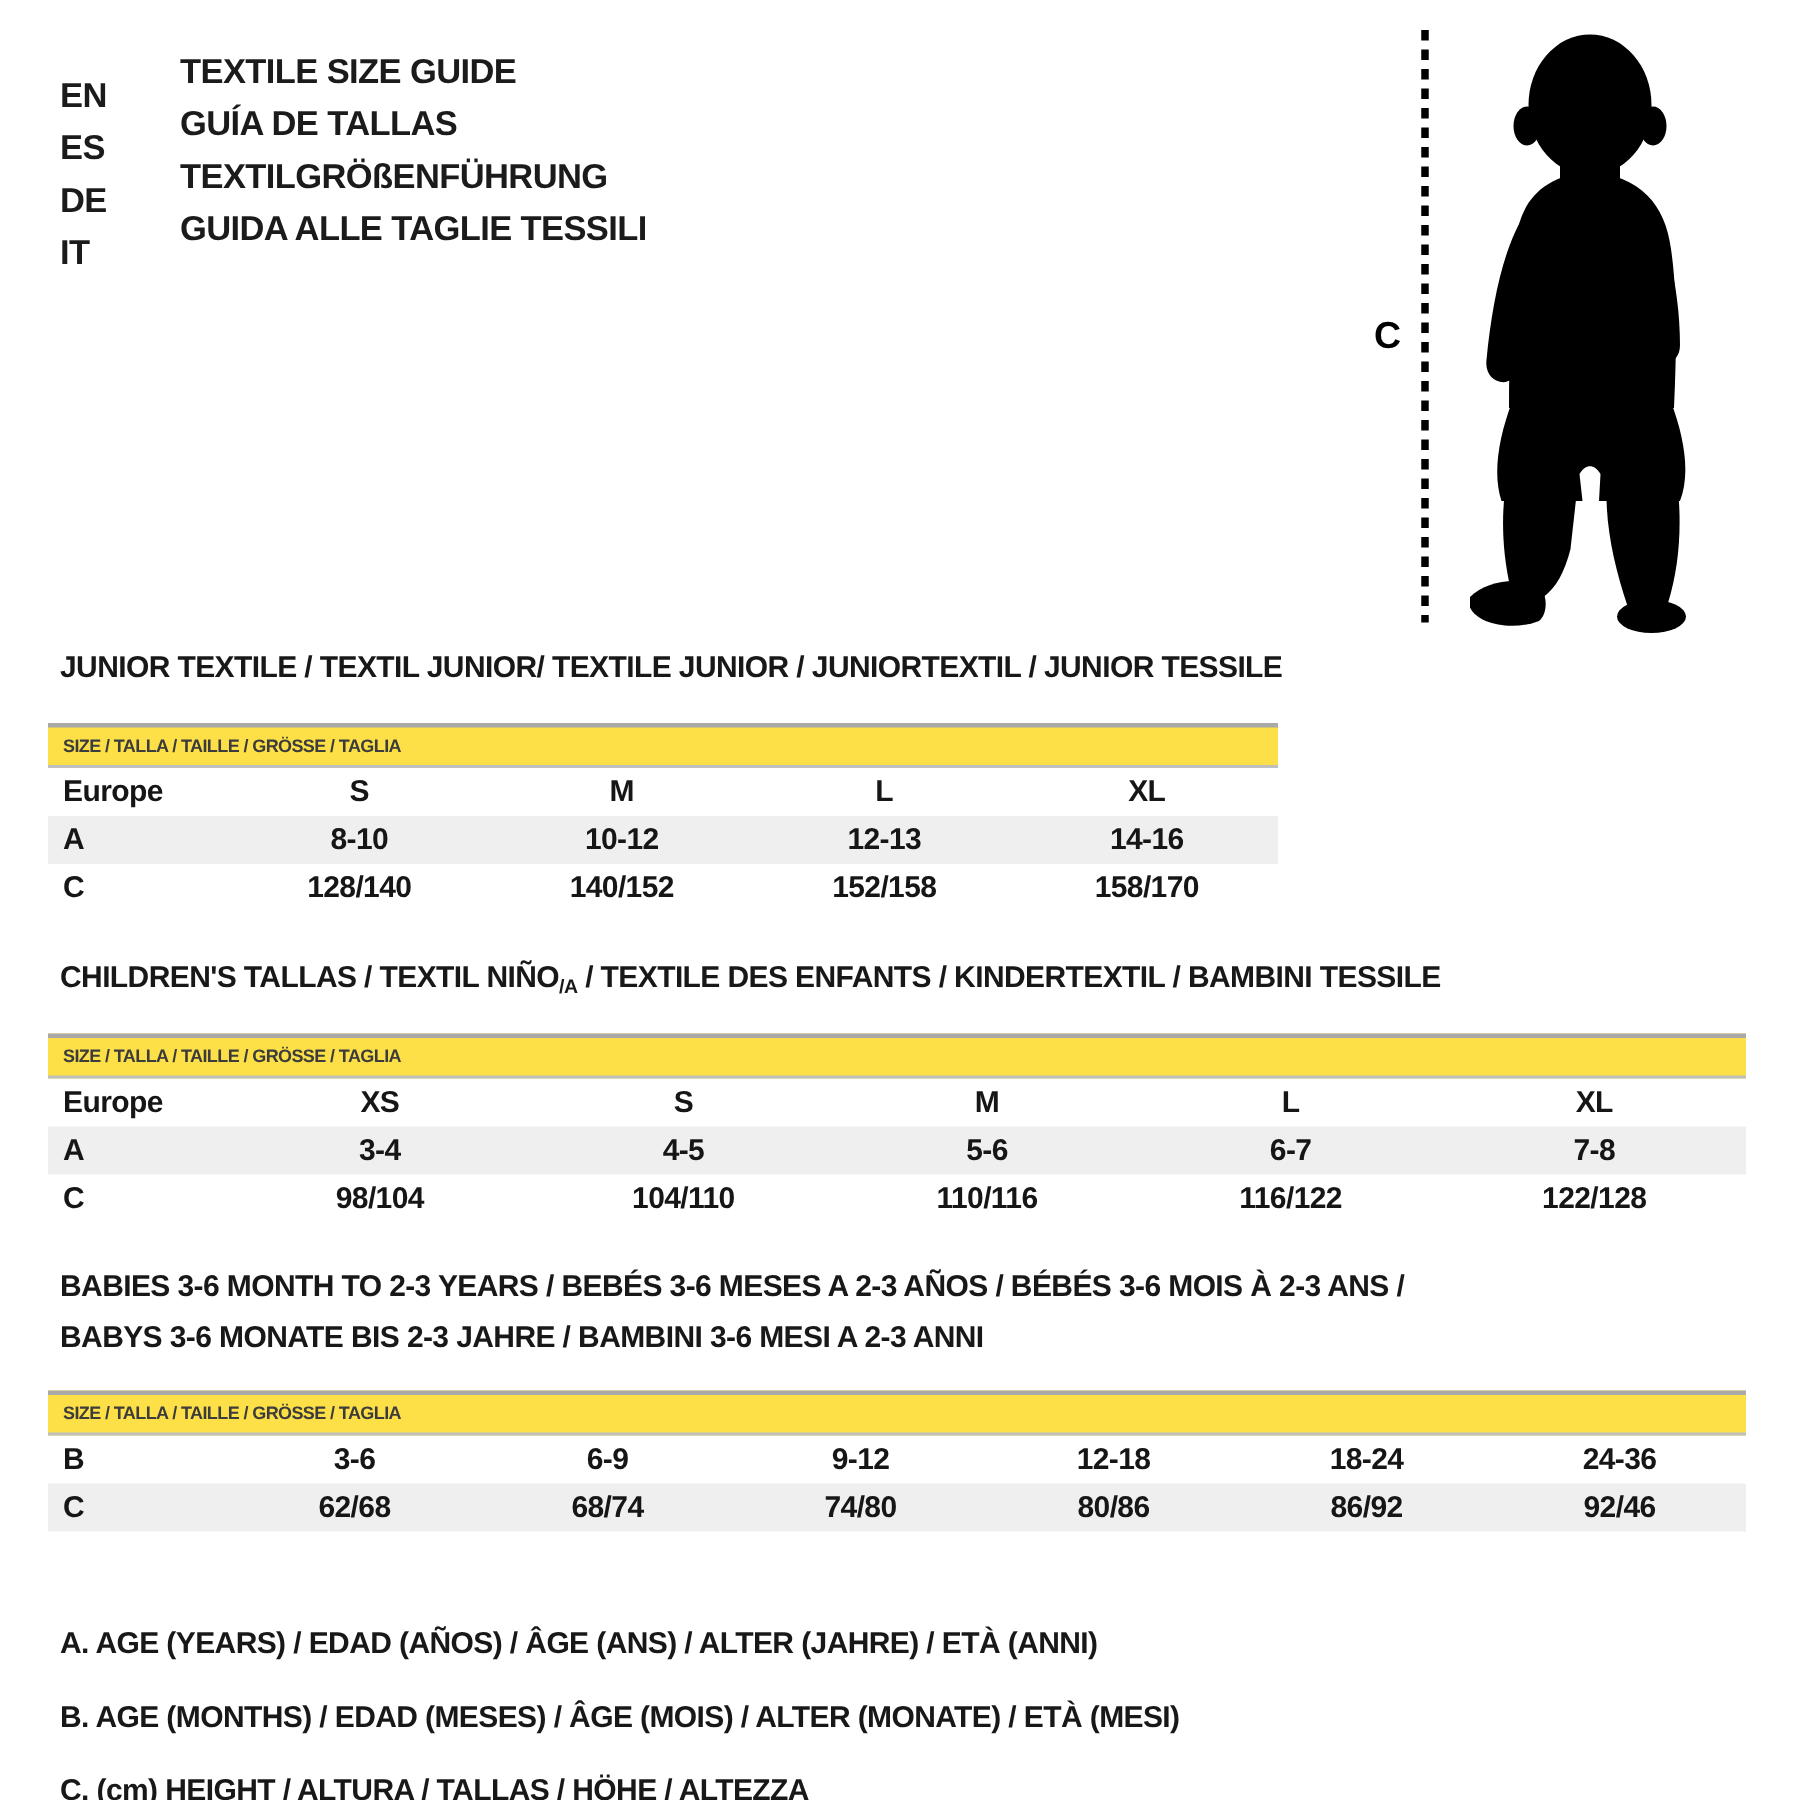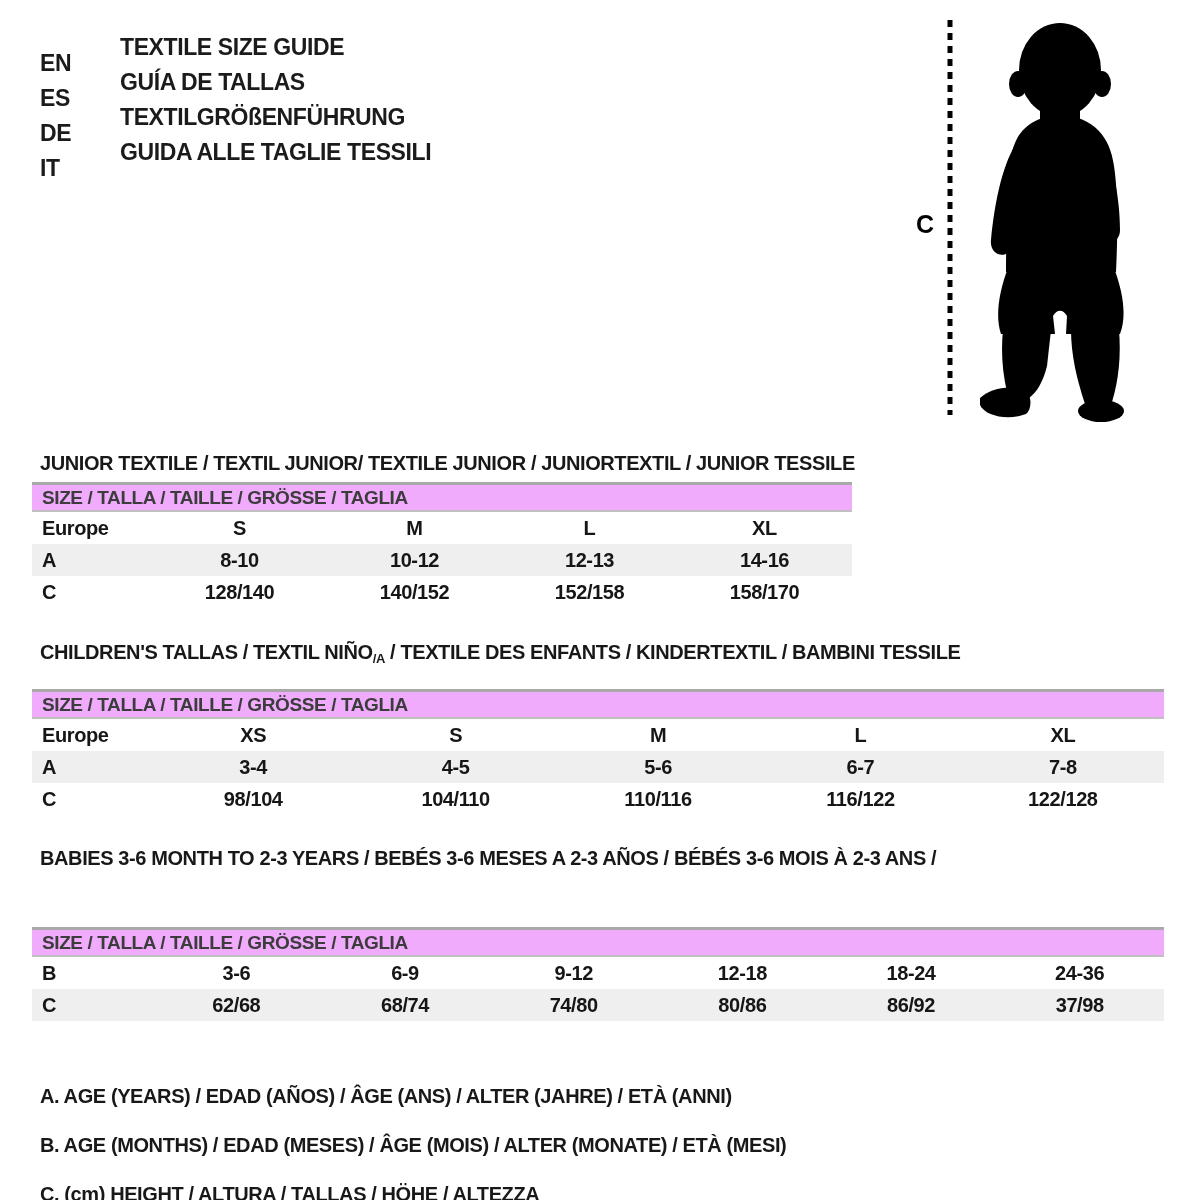--- a/index.html
+++ b/index.html
@@ -33,23 +33,23 @@
     white-space:nowrap;
   }
   .section-heading .subsized {
     font-size:13px; vertical-align:-4px; font-weight:700;
   }
   
   .size-table { position:absolute; left:32px; }
   .size-table.w-junior { width:820px; }
   .size-table.w-full   { width:1132px; }
   .size-bar {
-    height:30px; background:#f0abfc;
+    height:30px; background:#fde047;
     border-top:3px solid #a9a9a9; border-bottom:2px solid #bfbfbf;
-    font-size:19px; font-weight:700; letter-spacing:-0.4px;
+    font-size:12px; font-weight:700; letter-spacing:-0.4px;
     color:#3c3c3c; padding-left:10px; line-height:25px;
   }
   .t-row { display:flex; height:32px; align-items:center; }
   .t-row.shaded { background:#efefef; }
   .t-label {
     width:120px; padding-left:10px;
     font-size:20px; font-weight:700; letter-spacing:-0.4px; color:#161616;
   }
   .t-cell {
     flex:1; text-align:center;
@@ -102,21 +102,21 @@
         <path d="M134 124 C 145 145, 152 180, 152 212 C 152 227, 135 227, 135 212 C 135 186, 129 156, 120 137 Z"></path>
         <path d="M40 250 C 31 274, 27 298, 33 316 L 87 316 L 85 298 C 89 291, 95 291, 99 298 L 98 316 L 152 316 C 159 298, 155 274, 146 250 Z"></path>
         <path d="M35 312 L 83 312 L 79 348 C 75 364, 69 374, 61 380 L 39 374 C 34 353, 33 331, 35 312 Z"></path>
         <path d="M12 380 C 24 368, 50 366, 60 375 C 64 382, 63 392, 58 396 C 40 403, 17 398, 12 387 Z"></path>
         <path d="M103 312 L 151 312 C 153 337, 151 361, 144 384 L 117 386 C 109 362, 103 337, 103 312 Z"></path>
         <ellipse cx="133" cy="393" rx="23" ry="11"></ellipse>
       </g>
     </svg>
   </div>
 
-  <div class="section-heading" style="top:452px;text-align:right;">JUNIOR TEXTILE / TEXTIL JUNIOR/ TEXTILE JUNIOR / JUNIORTEXTIL / JUNIOR TESSILE</div>
+  <div class="section-heading" style="top:434px;text-align:right;">JUNIOR TEXTILE / TEXTIL JUNIOR/ TEXTILE JUNIOR / JUNIORTEXTIL / JUNIOR TESSILE</div>
   <div class="size-table w-junior" style="top:482px;">
     <div class="size-bar">SIZE / TALLA / TAILLE / GRÖSSE / TAGLIA</div>
     <div class="t-row">
       <span class="t-label">Europe</span>
       <span class="t-cell">S</span>
       <span class="t-cell">M</span>
       <span class="t-cell">L</span>
       <span class="t-cell">XL</span>
     </div>
     <div class="t-row shaded">
@@ -160,39 +160,40 @@
       <span class="t-label">C</span>
       <span class="t-cell">98/104</span>
       <span class="t-cell">104/110</span>
       <span class="t-cell">110/116</span>
       <span class="t-cell">116/122</span>
       <span class="t-cell">122/128</span>
     </div>
   </div>
 
   <div class="section-heading" style="top:847px;">BABIES 3-6 MONTH TO 2-3 YEARS / BEBÉS 3-6 MESES A 2-3 AÑOS / BÉBÉS 3-6 MOIS À 2-3 ANS /</div>
+  <div class="section-heading" style="top:881px;">BABYS 3-6 MONATE BIS 2-3 JAHRE / BAMBINI 3-6 MESI A 2-3 ANNI</div>
   <div class="size-table w-full" style="top:927px;">
     <div class="size-bar">SIZE / TALLA / TAILLE / GRÖSSE / TAGLIA</div>
     <div class="t-row">
       <span class="t-label">B</span>
       <span class="t-cell">3-6</span>
       <span class="t-cell">6-9</span>
       <span class="t-cell">9-12</span>
       <span class="t-cell">12-18</span>
       <span class="t-cell">18-24</span>
       <span class="t-cell">24-36</span>
     </div>
     <div class="t-row shaded">
       <span class="t-label">C</span>
       <span class="t-cell">62/68</span>
       <span class="t-cell">68/74</span>
       <span class="t-cell">74/80</span>
       <span class="t-cell">80/86</span>
       <span class="t-cell">86/92</span>
-      <span class="t-cell">37/98</span>
+      <span class="t-cell">92/46</span>
     </div>
   </div>
 
   <div class="legend">
     <div class="legend-line">A. AGE (YEARS) / EDAD (AÑOS) / ÂGE (ANS) / ALTER (JAHRE) / ETÀ (ANNI)</div>
     <div class="legend-line">B. AGE (MONTHS) / EDAD (MESES) / ÂGE (MOIS) / ALTER (MONATE) / ETÀ (MESI)</div>
     <div class="legend-line">C. (cm) HEIGHT / ALTURA / TALLAS / HÖHE / ALTEZZA</div>
   </div>
 
 </div>

